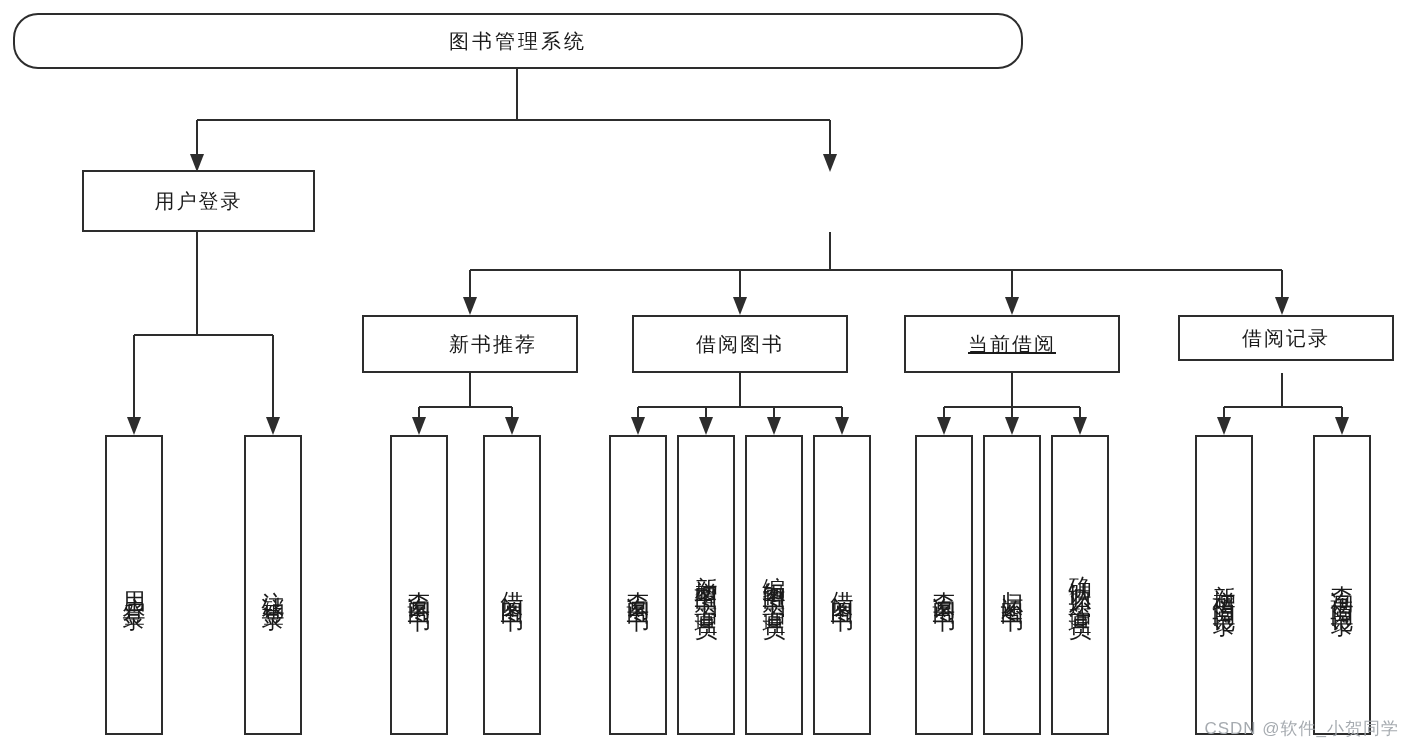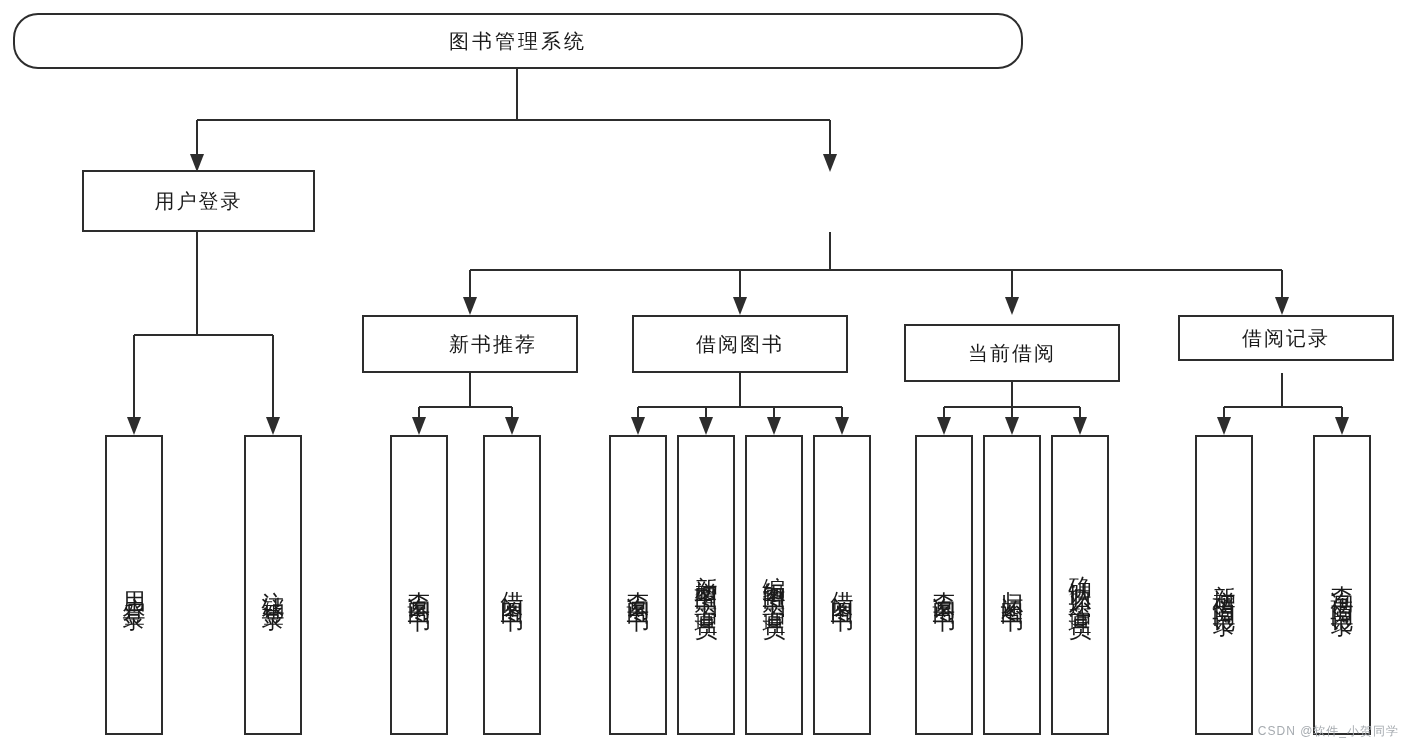--- a/index.html
+++ b/index.html
@@ -48,21 +48,21 @@
     font-size: 23px;
     letter-spacing: 6px;
     line-height: 1;
     padding: 6px 0;
   }
   .watermark {
     position: absolute;
     right: 6px;
     bottom: 7px;
     color: #a6abb0;
-    font-size: 12px;
+    font-size: 17px;
     letter-spacing: 1px;
     white-space: nowrap;
   }
 </style>
 </head>
 <body>
 
 <div class="canvas">
 
   <svg class="connectors" viewBox="0 0 1405 747" xmlns="http://www.w3.org/2000/svg">
@@ -104,21 +104,21 @@
       <polygon points="1335,417 1349,417 1342,435"></polygon>
     </g>
   </svg>
 
   <div class="node h title" style="left:13px; top:13px; width:1010px; height:56px;border-radius:25px;">图书管理系统</div>
 
   <div class="node h" style="left:82px; top:170px; width:233px; height:62px;">用户登录</div>
 
   <div class="node h" style="left:362px; top:315px; width:216px; height:58px;padding-left:46px;">新书推荐</div>
   <div class="node h" style="left:632px; top:315px; width:216px; height:58px;">借阅图书</div>
-  <div class="node h" style="left:904px; top:324px; width:216px; height:58px;">当前借阅</div>
+  <div class="node h" style="left:904px; top:315px; width:216px; height:58px;text-decoration:underline;">当前借阅</div>
   <div class="node h" style="left:1178px; top:315px; width:216px; height:46px;">借阅记录</div>
 
   <div class="node v" style="left:105px; top:435px; width:58px; height:300px;">用户登录</div>
   <div class="node v" style="left:244px; top:435px; width:58px; height:300px;">注销登录</div>
 
   <div class="node v" style="left:390px; top:435px; width:58px; height:300px;">查询图书</div>
   <div class="node v" style="left:483px; top:435px; width:58px; height:300px;">借阅图书</div>
 
   <div class="node v" style="left:609px; top:435px; width:58px; height:300px;">查询图书</div>
   <div class="node v" style="left:677px; top:435px; width:58px; height:300px;">新增图书（管理员）</div>

